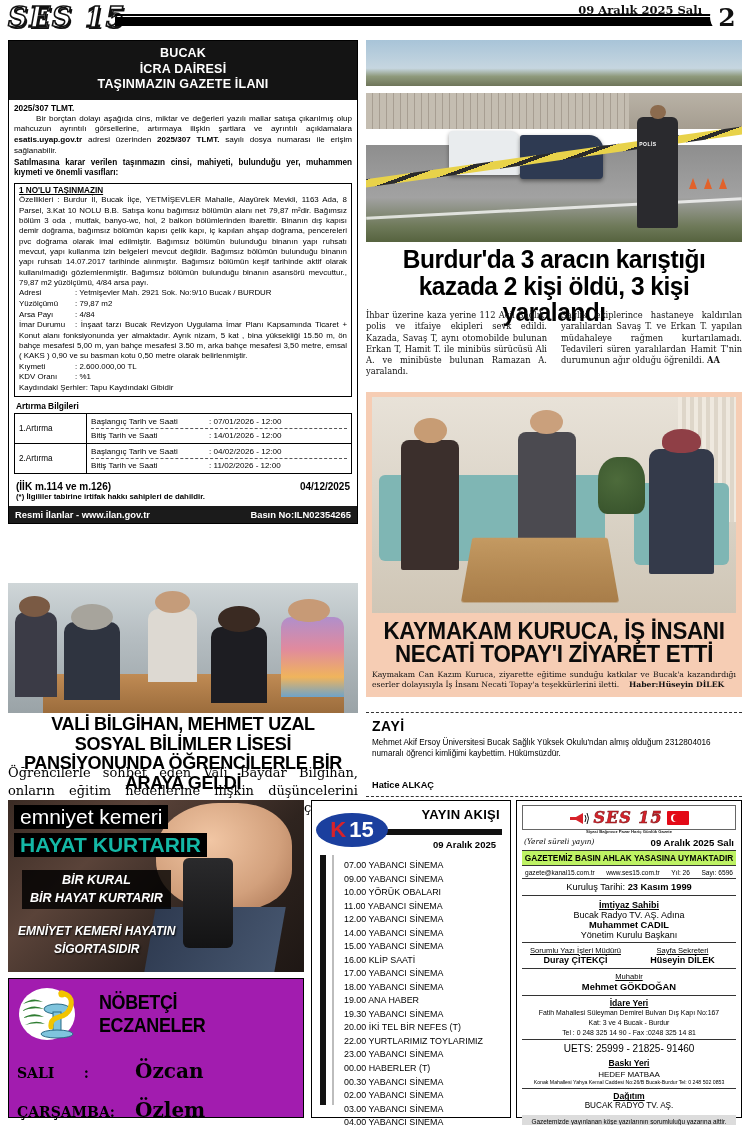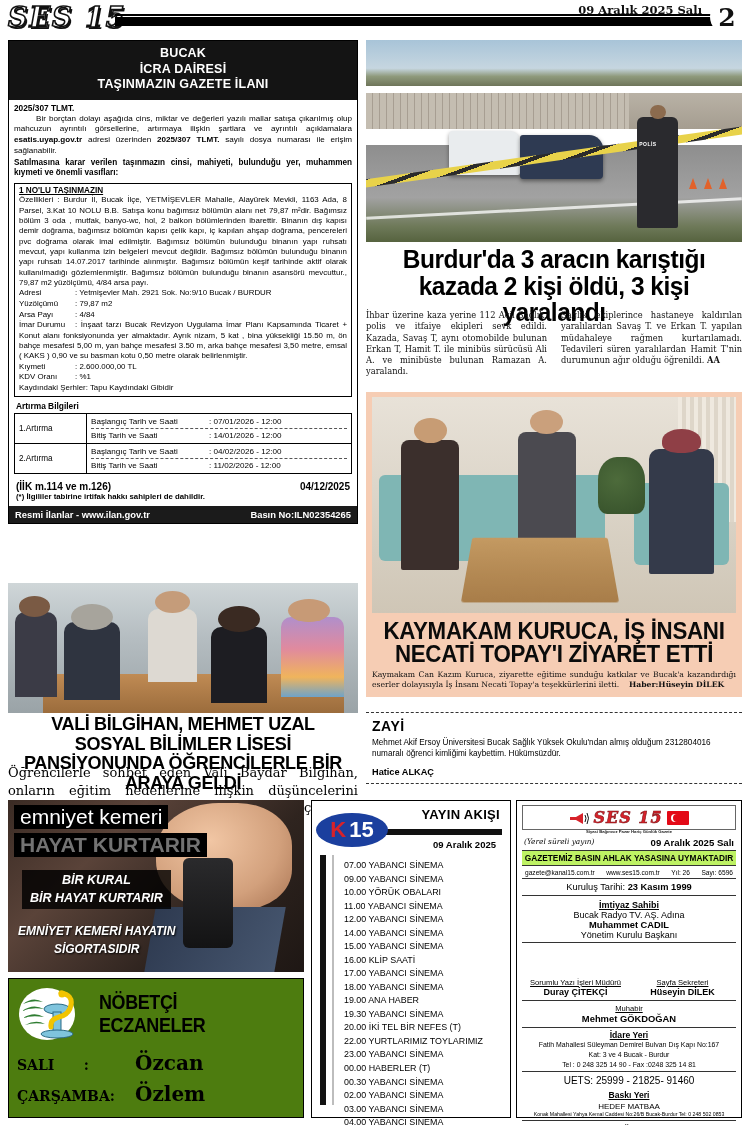--- a/index.html
+++ b/index.html
@@ -185,45 +185,45 @@
   .vali-sub b { font-weight: bold; }
 
   
   .zayi {
     position: absolute; left: 366px; top: 712px; width: 376px;
     border-top: 1px dashed #333; border-bottom: 1px dashed #333;
     padding: 5px 6px 6px; text-align: left;
   }
   .zayi-title { font-size: 14px; font-weight: bold; letter-spacing: .5px; }
   .zayi-text { font-size: 8.2px; line-height: 1.4; margin-top: 3px; }
-  .zayi-name { font-size: 9.2px; font-weight: bold; margin-top: 7px; }
+  .zayi-name { font-size: 9.2px; font-weight: bold; margin-top: 20px; }
 
   
   .belt-ad {
     position: absolute; left: 8px; top: 800px; width: 296px; height: 172px;
     overflow: hidden;
     background: linear-gradient(135deg, #3a2b24 0%, #5a4339 30%, #2f241f 65%, #1e1714 100%);
   }
   .belt-ad .hand { position:absolute; right:4%; top:2%; width:46%; height:62%; background:radial-gradient(ellipse at 40% 35%, #f1c6a4, #d2a07c 60%, #a87352 100%); border-radius:46% 40% 38% 46%; }
   .belt-ad .buckle { position:absolute; right:24%; top:34%; width:17%; height:52%; background:linear-gradient(to bottom,#2a2a2c,#131314); border-radius:6px; }
   .belt-ad .strap { position:absolute; right:8%; bottom:0%; width:44%; height:38%; background:linear-gradient(110deg,#2e3a50,#46566f); transform: skewX(-10deg); }
   .belt-ad .t1 { position:absolute; left:6px; top:5px; background:#000; color:#fff; padding:0 6px; font-size:21px; line-height:1.12; }
-  .belt-ad .t2 { position:absolute; left:6px; top:33px; background:#000; color:#737373; padding:0 6px; font-size:21px; font-weight:bold; line-height:1.12; }
+  .belt-ad .t2 { position:absolute; left:6px; top:33px; background:#000; color:#14b8a6; padding:0 6px; font-size:21px; font-weight:bold; line-height:1.12; }
   .belt-ad .t3 { position:absolute; left:14px; top:70px; background:rgba(0,0,0,.82); color:#fff; padding:2px 8px; font-size:12.5px; font-weight:bold; font-style:italic; line-height:1.4; text-align:center; }
   .belt-ad .t4 { position:absolute; left:10px; bottom:14px; color:#fff; font-size:12px; font-weight:bold; font-style:italic; line-height:1.45; text-align:center; text-shadow:1px 1px 2px #000; }
 
   
   .ecz {
     position: absolute; left: 8px; top: 978px; width: 296px; height: 140px;
-    border: 1px solid #000; background: #4d7c0f; padding: 5px 8px;
+    border: 1px solid #000; background: #a21caf; padding: 5px 8px;
   }
   .ecz-top { display: flex; align-items: center; gap: 8px; }
   .ecz-logo { width: 74px; height: 60px; position: relative; flex: 0 0 auto; }
   .ecz-title { font-size: 19.5px; font-weight: bold; letter-spacing: -.4px; transform: scaleX(.92); transform-origin: left center; }
-  .ecz-row { display: flex; align-items: baseline; margin-top: 7px; font-family: "DejaVu Serif", serif; }
+  .ecz-row { display: flex; align-items: baseline; margin-top: 15px; font-family: "DejaVu Serif", serif; }
   .ecz-day { width: 118px; font-size: 14px; font-weight: bold; }
   .ecz-name { font-size: 20px; font-weight: bold; }
 
   
   .tv {
     position: absolute; left: 311px; top: 800px; width: 200px; height: 318px;
     border: 1px solid #000; background: #fff;
   }
   .tv-title { position:absolute; right:10px; top:6px; font-size:13px; font-weight:bold; letter-spacing:.3px; }
   .tv-rule { position:absolute; left:62px; right:8px; top:28px; height:6px; background:#111; }
@@ -259,21 +259,21 @@
   .ky-row1 { display:flex; justify-content:space-between; align-items:flex-start; padding:3px 2px 2px; }
   .ky-local { font-size:7.4px; font-style:italic; font-family:"DejaVu Serif",serif; }
   .ky-date { font-size:9.6px; font-weight:bold; }
   .ky-band { background:#bef264; border-top:1px solid #333; border-bottom:1px solid #333; font-size:8.3px; font-weight:bold; padding:2px 0; }
   .ky-contacts { display:flex; justify-content:space-between; font-size:6.6px; padding:3px 3px 2px; }
   .ky-sep { border-top:1px solid #333; }
   .ky-line { font-size:9.3px; padding:3px 0; }
   .ky-line b { font-weight:bold; }
   .ky-val { font-size:9.3px; font-weight:bold; }
   .ky-small { font-size:8.2px; }
-  .ky-two { display:flex;margin-top:32px; }
+  .ky-two { display:flex; }
   .ky-two > div { flex:1; padding:3px 0; }
   .ky-two .divv { border-left:0; }
   .ky-addr { font-size:6.9px; line-height:1.45; }
   .ky-uets { font-size:10px; padding:3px 0; }
   .ky-tiny { font-size:5.2px; line-height:1.4; }
   .ky-foot { background:#dcdcdc; font-size:6.4px; padding:3px 2px; margin-top:3px; }
   .ky-underline-lbl { text-decoration: underline; font-weight: bold; font-size: 9px; }
 </style>
 </head>
 <body>

